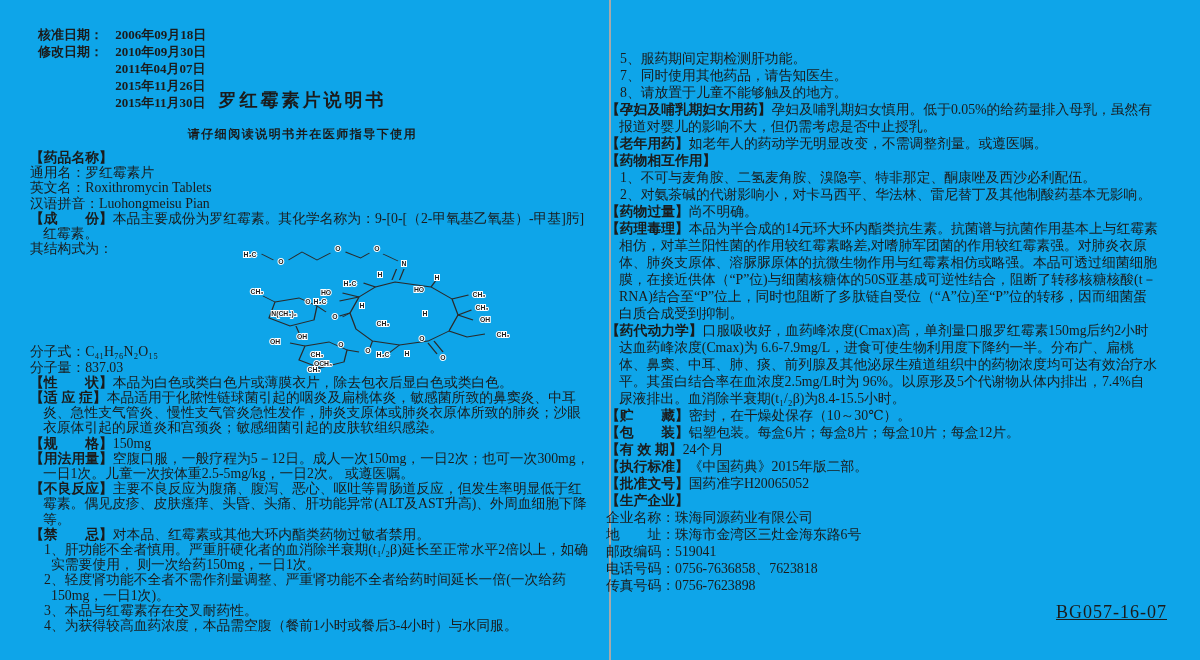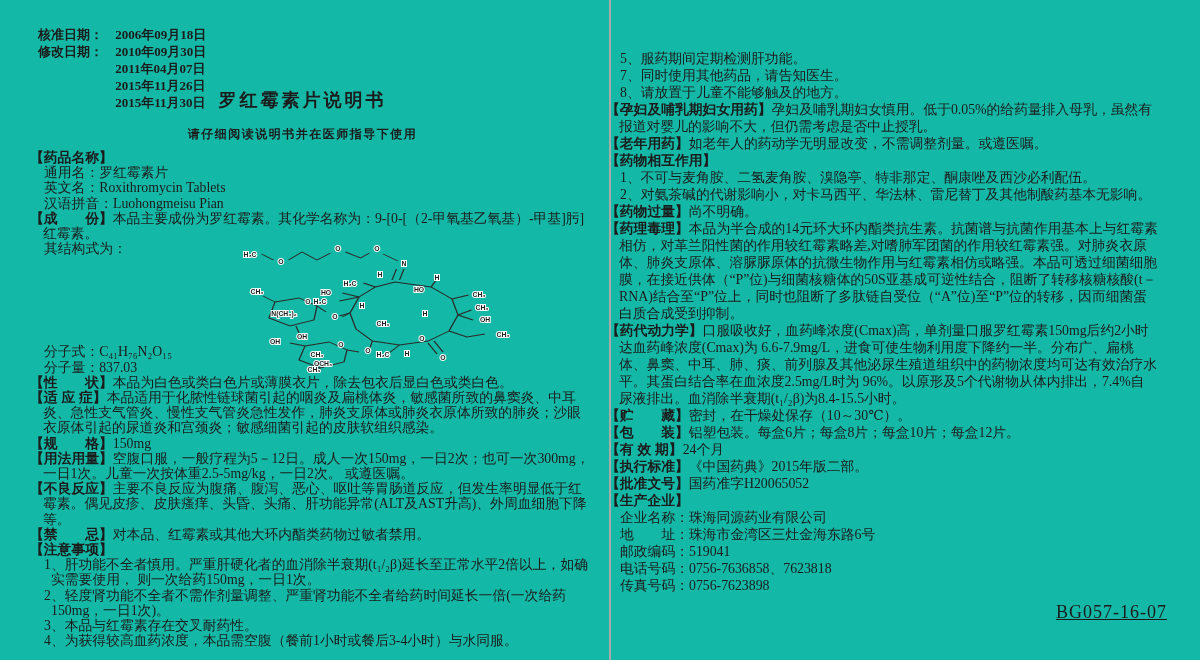--- a/index.html
+++ b/index.html
@@ -1,25 +1,25 @@
 <!DOCTYPE html>
 <html><head>
 <meta charset="utf-8">
 <style>
   html,body{margin:0;padding:0;background:#e8e8e8;}
-  .page{position:relative;width:1200px;height:660px;background:#14b8a6;overflow:hidden;
+  .page{position:relative;width:1200px;height:660px;background:#0ea5e9;overflow:hidden;
         font-family:"Liberation Serif","DejaVu Serif",serif;color:#1b1b1b;}
   .divider{position:absolute;left:609px;top:0;width:2px;height:660px;background:#a9a9a9;}
   .col{position:absolute;top:0;font-size:13.8px;}
   .col-left{left:30px;width:562px;}
   .col-right{left:606px;width:552px;padding-top:42px;}
   .col-left .para{line-height:15.2px;}
   .col-right .para{line-height:17px;}
   .para{margin:0;padding-left:13px;text-indent:-13px;}
-  .para.sub{padding-left:0;text-indent:0;margin-left:14px;}
+  .para.sub{padding-left:0;text-indent:0;}
   .para.item{padding-left:0;text-indent:-7px;margin-left:21px;}
   .hd{font-family:"Liberation Sans","DejaVu Sans",sans-serif;font-weight:700;}
   .dates{position:absolute;left:8px;top:26px;font-size:13px;line-height:17px;font-weight:700;}
   .dates .row span{display:inline-block;}
   .dates .lbl{width:74px;}
   .doc-title{margin:86px 0 0;width:545px;text-align:center;
              font-family:"Liberation Sans","DejaVu Sans",sans-serif;
              font-size:18px;font-weight:700;letter-spacing:3px;line-height:28px;}
   .doc-subtitle{margin:12px 0 4px;width:545px;text-align:center;
                 font-family:"Liberation Sans","DejaVu Sans",sans-serif;
@@ -75,21 +75,20 @@
         <p class="para sub">其结构式为：</p>
         <div style="height: 88px;"></div>
         <p class="para sub">分子式：C₄₁H₇₆N₂O₁₅</p>
         <p class="para sub">分子量：837.03</p>
         <p class="para"><span class="hd">【性　　状】</span>本品为白色或类白色片或薄膜衣片，除去包衣后显白色或类白色。</p>
         <p class="para"><span class="hd">【适 应 症】</span>本品适用于化脓性链球菌引起的咽炎及扁桃体炎，敏感菌所致的鼻窦炎、中耳炎、急性支气管炎、慢性支气管炎急性发作，肺炎支原体或肺炎衣原体所致的肺炎；沙眼衣原体引起的尿道炎和宫颈炎；敏感细菌引起的皮肤软组织感染。</p>
         <p class="para"><span class="hd">【规　　格】</span>150mg</p>
         <p class="para"><span class="hd">【用法用量】</span>空腹口服，一般疗程为5－12日。成人一次150mg，一日2次；也可一次300mg，一日1次。儿童一次按体重2.5-5mg/kg，一日2次。 或遵医嘱。</p>
         <p class="para"><span class="hd">【不良反应】</span>主要不良反应为腹痛、腹泻、恶心、呕吐等胃肠道反应，但发生率明显低于红霉素。偶见皮疹、皮肤瘙痒、头昏、头痛、肝功能异常(ALT及AST升高)、外周血细胞下降等。</p>
         <p class="para"><span class="hd">【禁　　忌】</span>对本品、红霉素或其他大环内酯类药物过敏者禁用。</p>
-        <p class="para"><span class="hd">【注意事项】</span></p>
         <p class="para item">1、肝功能不全者慎用。严重肝硬化者的血消除半衰期(t₁/₂β)延长至正常水平2倍以上，如确实需要使用， 则一次给药150mg，一日1次。</p>
         <p class="para item">2、轻度肾功能不全者不需作剂量调整、严重肾功能不全者给药时间延长一倍(一次给药150mg，一日1次)。</p>
         <p class="para item">3、本品与红霉素存在交叉耐药性。</p>
         <p class="para item">4、为获得较高血药浓度，本品需空腹（餐前1小时或餐后3-4小时）与水同服。</p>
       </div>
 
     <svg class="chem" viewBox="0 0 292 138">
       <g transform="scale(1.5,1)">
         <path d="M21,14 L29,20"></path>
         <path d="M39,20 L48,12 L58,20 L67,13"></path>

